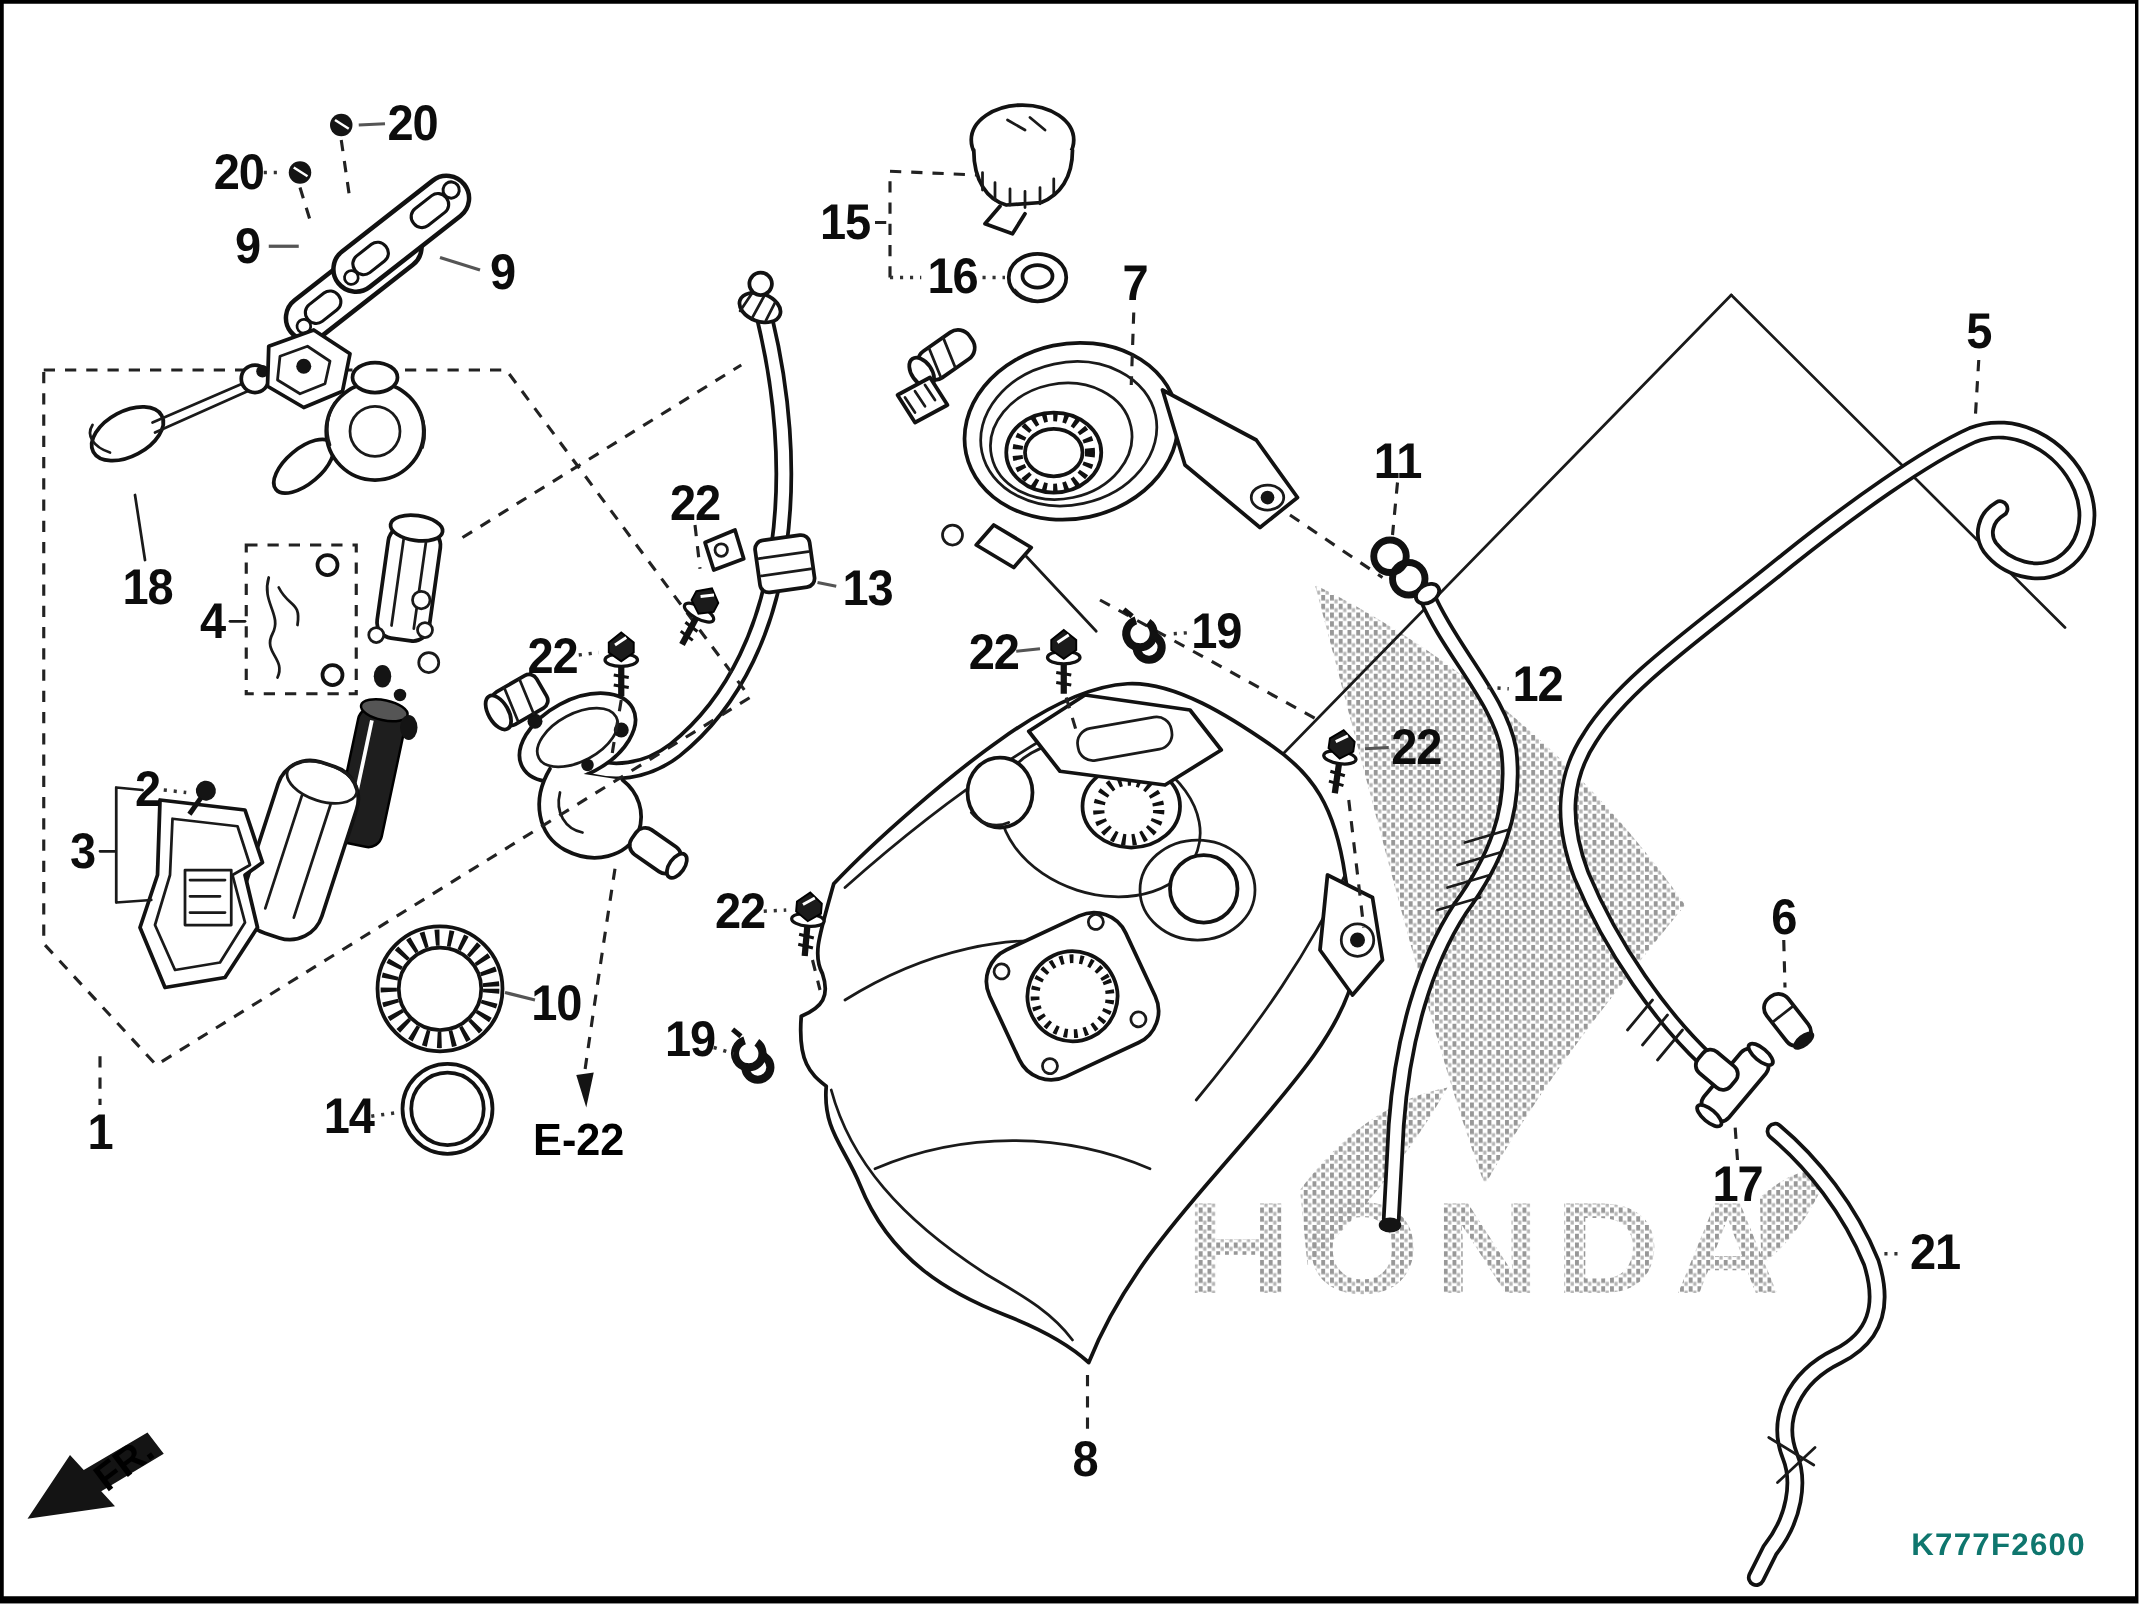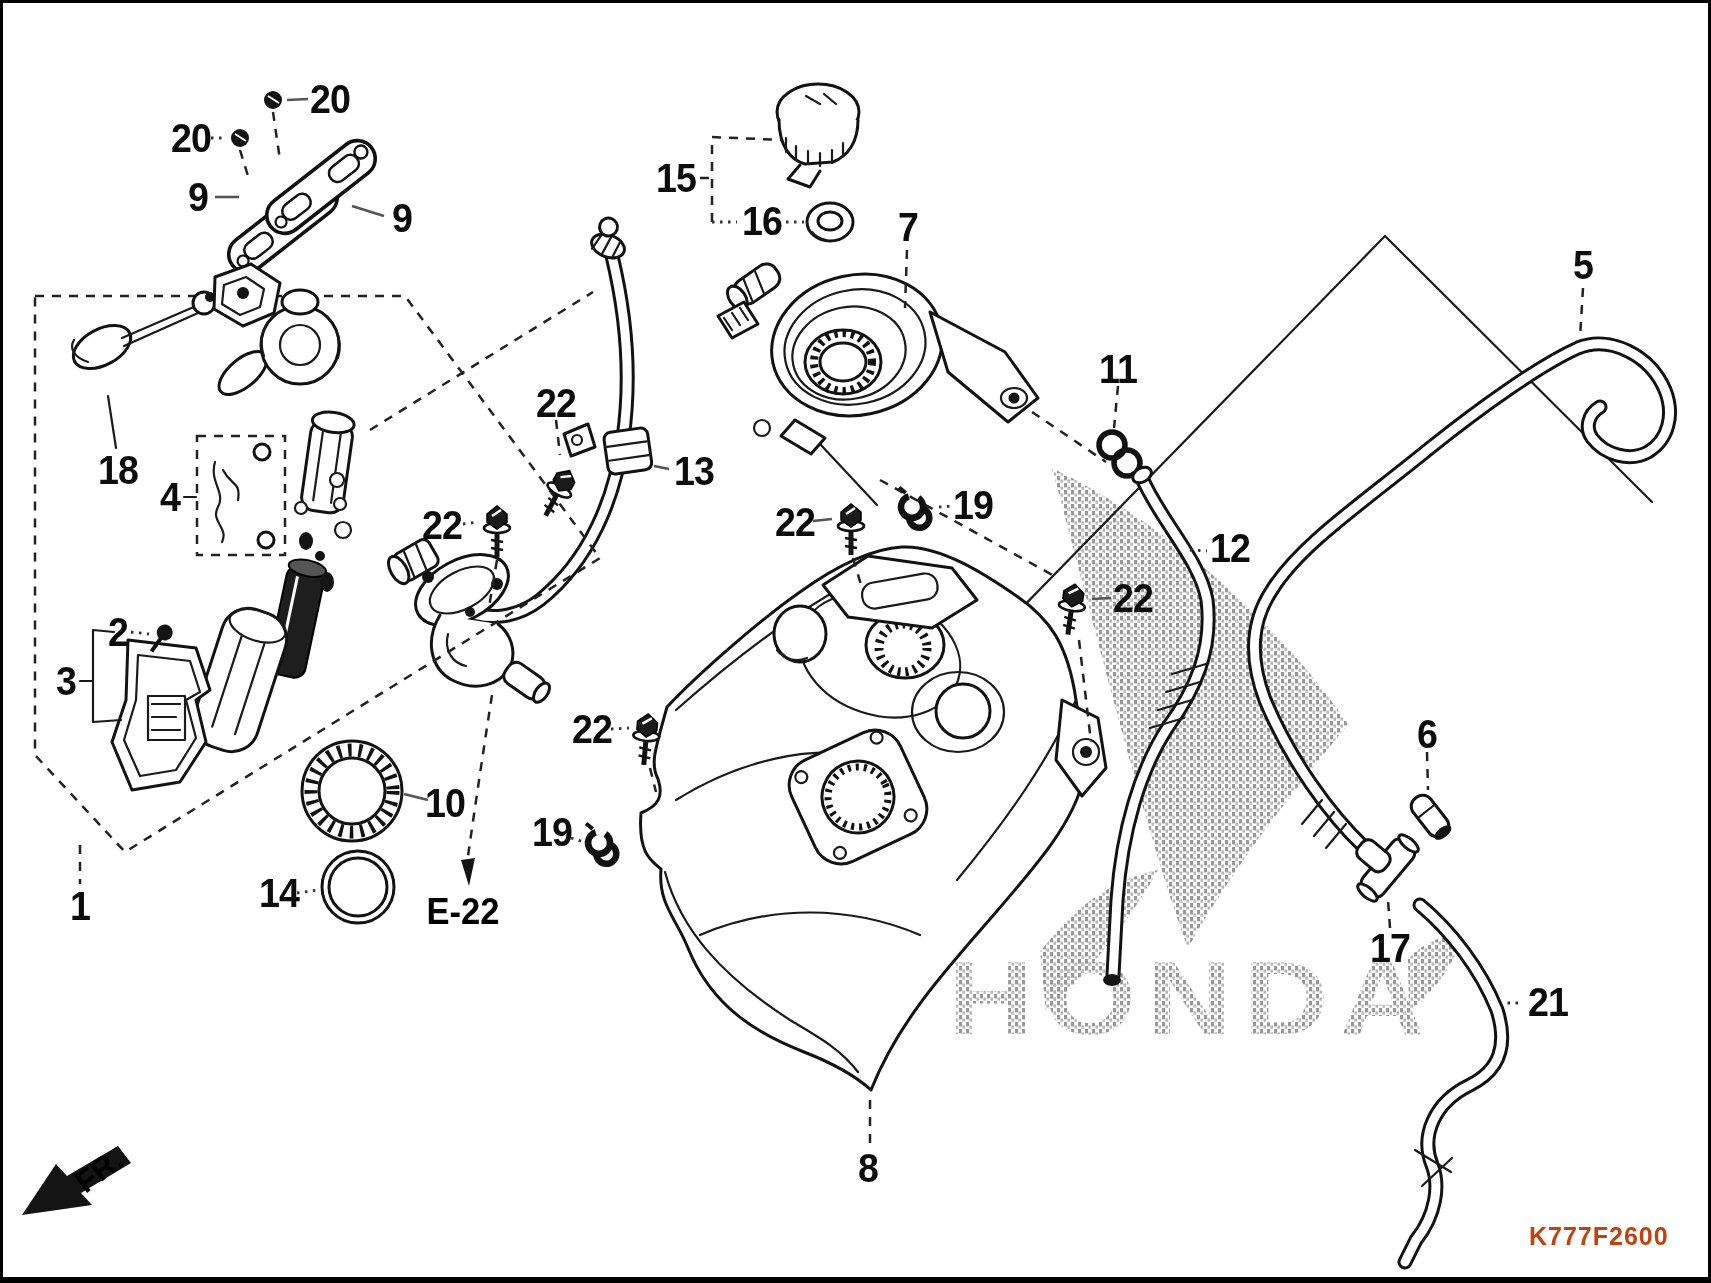--- a/index.html
+++ b/index.html
@@ -5,21 +5,21 @@
   html,body{margin:0;padding:0;background:#e8e8e8;}
   #page{position:relative;width:1711px;height:1283px;background:#ffffff;overflow:hidden;
         border:0;font-family:"Liberation Sans",sans-serif;}
   #frame{position:absolute;inset:0;border:3px solid #000;border-bottom-width:6px;pointer-events:none;z-index:30;}
   svg{position:absolute;left:0;top:0;z-index:5;}
   .callout{position:absolute;z-index:20;transform:translate(-50%,-50%) scaleX(.94);
            font:700 40px/1 "Liberation Sans",sans-serif;color:#0c0c0c;letter-spacing:-1px;white-space:nowrap;}
   #section-ref{position:absolute;z-index:20;left:463px;top:912px;transform:translate(-50%,-50%) scaleX(.96);
            font:800 36px/1 "Liberation Sans",sans-serif;color:#000;}
   #part-code{position:absolute;z-index:20;left:1529px;top:1224px;
-           font:700 25px/1 "Liberation Sans",sans-serif;color:#c2410c;letter-spacing:1px;}
+           font:700 25px/1 "Liberation Sans",sans-serif;color:#0f766e;letter-spacing:1px;}
   
   .s3{stroke:#121212;stroke-width:3;fill:none;stroke-linecap:round;stroke-linejoin:round;}
   .s2{stroke:#1a1a1a;stroke-width:2.2;fill:none;stroke-linecap:round;stroke-linejoin:round;}
   .tubo{stroke:#121212;stroke-width:15;fill:none;stroke-linecap:round;}
   .tubi{stroke:#ffffff;stroke-width:9;fill:none;stroke-linecap:round;}
   .dash{stroke:#222;stroke-width:2.5;fill:none;stroke-dasharray:9 8;}
   .dot{stroke:#333;stroke-width:2.8;fill:none;stroke-dasharray:2.5 5.5;}
   .lead{stroke:#555;stroke-width:2.6;fill:none;}
   .fw{fill:#fff;}
   .fd{fill:#141414;}

